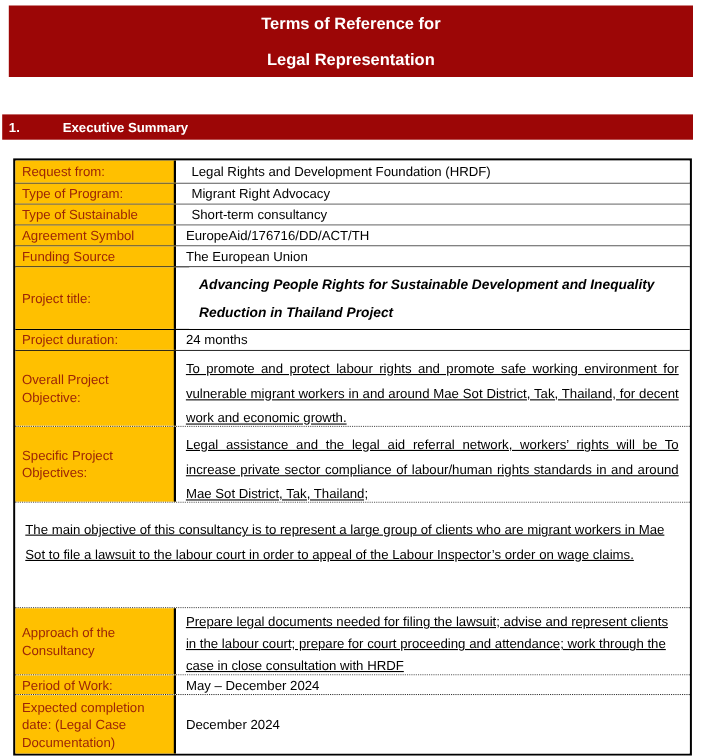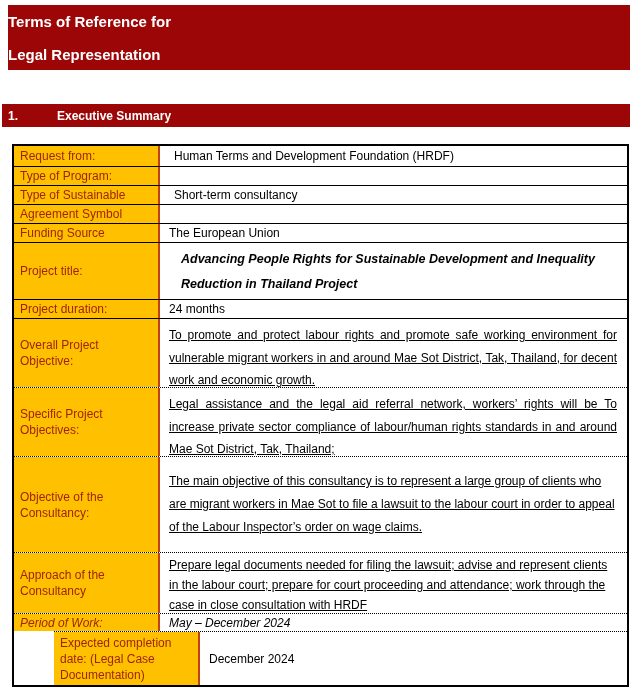--- a/index.html
+++ b/index.html
@@ -8,20 +8,21 @@
     font-family:"Liberation Sans","DejaVu Sans",sans-serif;
     color:#000;
     position:relative;
     overflow:hidden;
   }
   .banner{
     margin:5px 7px 0 8px;
     height:65px;
     background:#9C0606;
     color:#fff;
+    text-align:center;
     font-weight:bold;
     font-size:15px;
     padding-top:9px;
     box-sizing:border-box;
   }
   .banner .line{line-height:16px;}
   .banner .line + .line{margin-top:17px;}
   .section-bar{
     margin:34px 7px 0 2px;
     height:23px;
@@ -47,37 +48,37 @@
   .label{
     width:146px;
     flex:0 0 146px;
     background:#FFC000;
     color:#9C2507;
     font-size:12px;
     line-height:16px;
     padding:1px 4px 1px 6px;
     display:flex;
     align-items:center;
-    border-right:2px solid #c2410c;
+    border-right:2px solid #000000;
   }
   .value{
     flex:1;
     background:#fff;
     font-size:12px;
     padding:1px 10px 1px 9px;
     display:flex;
     align-items:center;
   }
   .value.indent{padding-left:14px;}
   
   .r1{height:20px;} .r2,.r3,.r4,.r5{height:19px;}
   .r6{height:57px;} .r7{height:19px;}
   .r8{height:69px;} .r9{height:69px;}
   .r10{height:96px;} .r11{height:61px;}
-  .r12{height:18px;font-style:italic;} .r13{height:54px;margin-left:40px;}
+  .r12{height:18px;} .r13{height:54px;}
   
   .v-title{
     display:block;
     font-weight:bold;
     font-style:italic;
     font-size:12.5px;
     line-height:25px;
     padding-top:4px;
     margin-left:12px;
   }
@@ -102,34 +103,36 @@
 
 <div class="section-bar">
   <span class="num">1.</span>
   <span>Executive Summary</span>
 </div>
 
 <div class="tor-table">
 
   <div class="row r1">
     <div class="cell label">Request from:</div>
-    <div class="cell value indent">Human Terms and Development Foundation (HRDF)</div>
+    <div class="cell value indent">Legal Rights and Development Foundation (HRDF)</div>
   </div>
 
   <div class="row r2 bt-solid">
     <div class="cell label">Type of Program:</div>
+    <div class="cell value indent">Migrant Right Advocacy</div>
   </div>
 
   <div class="row r3 bt-solid">
     <div class="cell label">Type of Sustainable</div>
     <div class="cell value indent">Short-term consultancy</div>
   </div>
 
   <div class="row r4 bt-solid">
     <div class="cell label">Agreement Symbol</div>
+    <div class="cell value">EuropeAid/176716/DD/ACT/TH</div>
   </div>
 
   <div class="row r5 bt-solid">
     <div class="cell label">Funding Source</div>
     <div class="cell value">The European Union</div>
   </div>
 
   <div class="row r6 bt-solid">
     <div class="cell label">Project title:</div>
     <div class="cell value v-title">Advancing People Rights for Sustainable Development and Inequality Reduction in Thailand Project</div>
@@ -144,21 +147,20 @@
     <div class="cell label">Overall Project Objective:</div>
     <div class="cell value v-para v-just">To promote and protect labour rights and promote safe working environment for vulnerable migrant workers in and around Mae Sot District, Tak, Thailand, for decent work and economic growth.</div>
   </div>
 
   <div class="row r9 bt-dot">
     <div class="cell label">Specific Project Objectives:</div>
     <div class="cell value v-para v-just">Legal assistance and the legal aid referral network, workers’ rights will be  To increase private sector compliance of labour/human rights standards in and around Mae Sot District, Tak, Thailand;</div>
   </div>
 
   <div class="row r10 bt-dot">
-    <div class="cell label">Objective of the Consultancy:</div>
     <div class="cell value v-para p10">The main objective of this consultancy is to represent a large group of clients who are migrant workers in Mae Sot to file a lawsuit to the labour court in order to appeal of the Labour Inspector’s order on wage claims.</div>
   </div>
 
   <div class="row r11 bt-dot">
     <div class="cell label">Approach of the Consultancy</div>
     <div class="cell value v-para p11">Prepare legal documents needed for filing the lawsuit; advise and represent clients in the labour court; prepare for court proceeding and attendance; work through the case in close consultation with HRDF</div>
   </div>
 
   <div class="row r12 bt-dot">
     <div class="cell label">Period of Work:</div>

